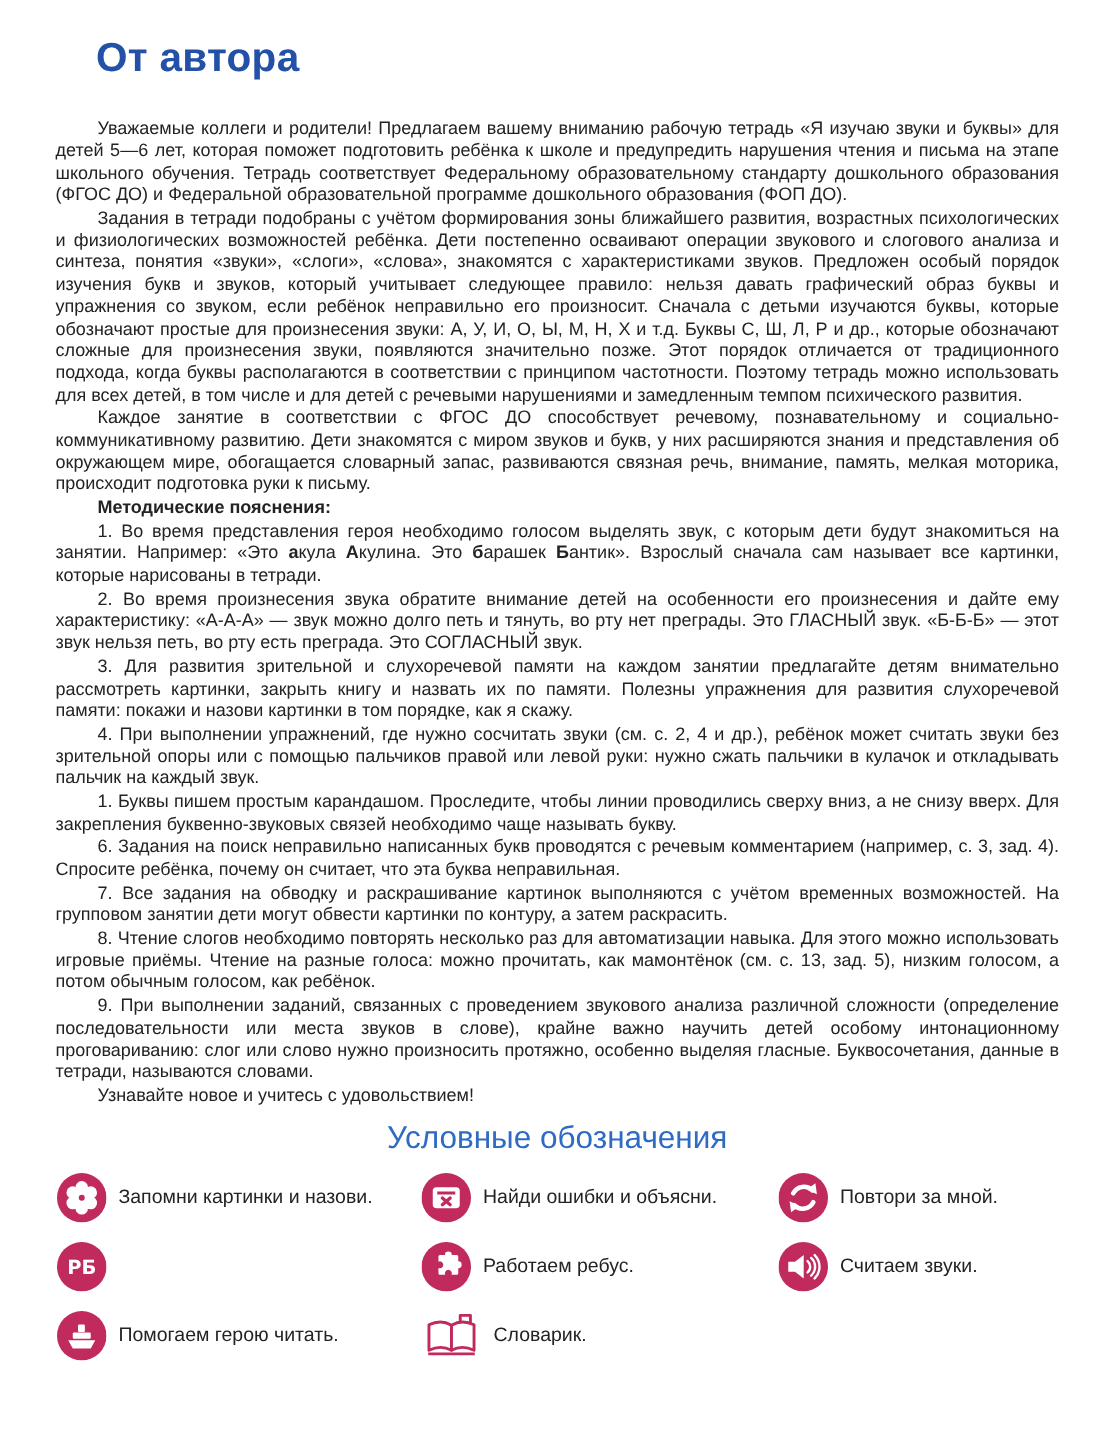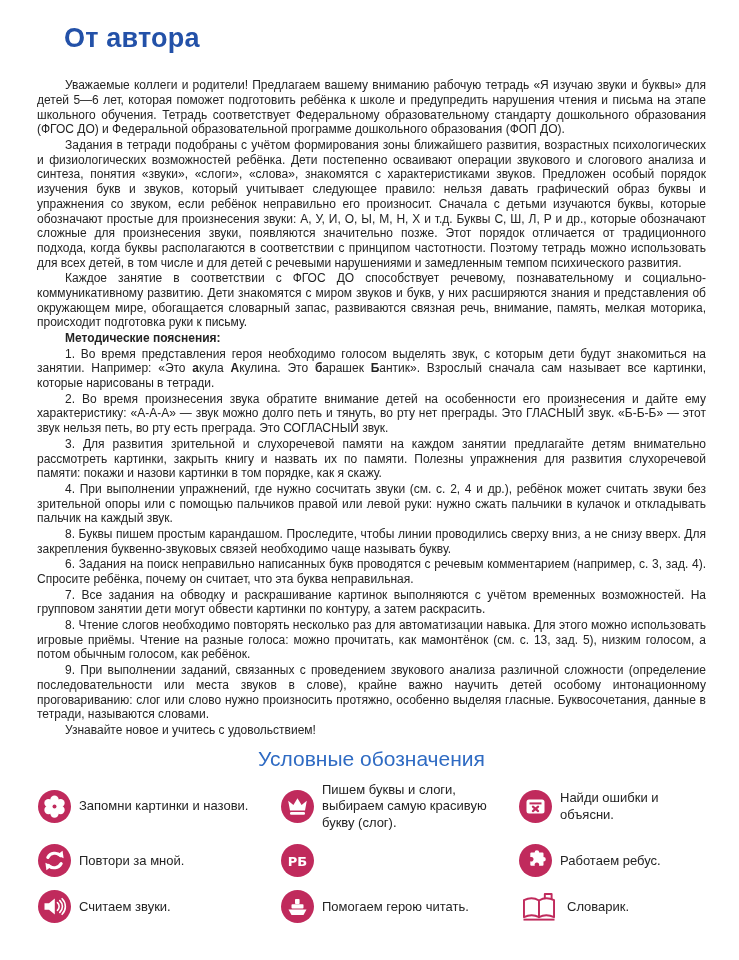--- a/index.html
+++ b/index.html
@@ -55,21 +55,21 @@
     <p>Уважаемые коллеги и родители! Предлагаем вашему вниманию рабочую тетрадь «Я изучаю звуки и буквы» для детей 5—6 лет, которая поможет подготовить ребёнка к школе и предупредить нарушения чтения и письма на этапе школьного обучения. Тетрадь соответствует Федеральному образовательному стандарту дошкольного образования (ФГОС ДО) и Федеральной образовательной программе дошкольного образования (ФОП ДО).</p>
     <p>Задания в тетради подобраны с учётом формирования зоны ближайшего развития, возрастных психологических и физиологических возможностей ребёнка. Дети постепенно осваивают операции звукового и слогового анализа и синтеза, понятия «звуки», «слоги», «слова», знакомятся с характеристиками звуков. Предложен особый порядок изучения букв и звуков, который учитывает следующее правило: нельзя давать графический образ буквы и упражнения со звуком, если ребёнок неправильно его произносит. Сначала с детьми изучаются буквы, которые обозначают простые для произнесения звуки: А, У, И, О, Ы, М, Н, Х и т.д. Буквы С, Ш, Л, Р и др., которые обозначают сложные для произнесения звуки, появляются значительно позже. Этот порядок отличается от традиционного подхода, когда буквы располагаются в соответствии с принципом частотности. Поэтому тетрадь можно использовать для всех детей, в том числе и для детей с речевыми нарушениями и замедленным темпом психического развития.</p>
     <p>Каждое занятие в соответствии с ФГОС ДО способствует речевому, познавательному и социально-коммуникативному развитию. Дети знакомятся с миром звуков и букв, у них расширяются знания и представления об окружающем мире, обогащается словарный запас, развиваются связная речь, внимание, память, мелкая моторика, происходит подготовка руки к письму.</p>
 
     <p class="method-heading">Методические пояснения:</p>
 
     <p class="rich"><span>1. Во время представления героя необходимо голосом выделять звук, с которым дети будут знакомиться на занятии. Например: «Это </span><span class="bold">а</span><span>кула </span><span class="bold">А</span><span>кулина. Это </span><span class="bold">б</span><span>арашек </span><span class="bold">Б</span><span>антик». Взрослый сначала сам называет все картинки, которые нарисованы в тетради.</span></p>
     <p>2. Во время произнесения звука обратите внимание детей на особенности его произнесения и дайте ему характеристику: «А-А-А» — звук можно долго петь и тянуть, во рту нет преграды. Это ГЛАСНЫЙ звук. «Б-Б-Б» — этот звук нельзя петь, во рту есть преграда. Это СОГЛАСНЫЙ звук.</p>
     <p>3. Для развития зрительной и слухоречевой памяти на каждом занятии предлагайте детям внимательно рассмотреть картинки, закрыть книгу и назвать их по памяти. Полезны упражнения для развития слухоречевой памяти: покажи и назови картинки в том порядке, как я скажу.</p>
     <p>4. При выполнении упражнений, где нужно сосчитать звуки (см. с. 2, 4 и др.), ребёнок может считать звуки без зрительной опоры или с помощью пальчиков правой или левой руки: нужно сжать пальчики в кулачок и откладывать пальчик на каждый звук.</p>
-    <p>8. Буквы пишем простым карандашом. Проследите, чтобы линии проводились сверху вниз, а не снизу вверх. Для закрепления буквенно-звуковых связей необходимо чаще называть букву.</p>
+    <p>1. Буквы пишем простым карандашом. Проследите, чтобы линии проводились сверху вниз, а не снизу вверх. Для закрепления буквенно-звуковых связей необходимо чаще называть букву.</p>
     <p>6. Задания на поиск неправильно написанных букв проводятся с речевым комментарием (например, с. 3, зад. 4). Спросите ребёнка, почему он считает, что эта буква неправильная.</p>
     <p>7. Все задания на обводку и раскрашивание картинок выполняются с учётом временных возможностей. На групповом занятии дети могут обвести картинки по контуру, а затем раскрасить.</p>
     <p>8. Чтение слогов необходимо повторять несколько раз для автоматизации навыка. Для этого можно использовать игровые приёмы. Чтение на разные голоса: можно прочитать, как мамонтёнок (см. с. 13, зад. 5), низким голосом, а потом обычным голосом, как ребёнок.</p>
     <p>9. При выполнении заданий, связанных с проведением звукового анализа различной сложности (определение последовательности или места звуков в слове), крайне важно научить детей особому интонационному проговариванию: слог или слово нужно произносить протяжно, особенно выделяя гласные. Буквосочетания, данные в тетради, называются словами.</p>
 
     <p>Узнавайте новое и учитесь с удовольствием!</p>
   </div>
 
   <div class="legend-heading">Условные обозначения</div>
 
@@ -85,28 +85,20 @@
             <circle cx="16.5" cy="23.5" r="4.2"></circle>
           <circle cx="10.5" cy="20.0" r="4.2"></circle>
             <circle cx="10.5" cy="13.1" r="4.2"></circle>
           <circle cx="16.5" cy="16.5" r="5.2"></circle>
         </g>
         <circle cx="16.5" cy="16.5" r="2" fill="#c02a5c"></circle>
       </svg>
       <span class="legend-label">Запомни картинки и назови.</span>
     </div>
 
-    <div class="legend-item">
-      <svg class="licon" viewBox="0 0 33 33" aria-hidden="true">
-        <circle cx="16.5" cy="16.5" r="16.5" fill="#c02a5c"></circle>
-        <polygon points="9,20.5 7.2,10.8 12.4,14.9 16.5,8.3 20.6,14.9 25.8,10.8 24,20.5" fill="#ffffff"></polygon>
-        <rect x="9" y="22" width="15" height="2.7" rx="1.2" fill="#ffffff"></rect>
-      </svg>
-      <span class="legend-label">Пишем буквы и слоги, выбираем самую красивую букву (слог).</span>
-    </div>
 
     <div class="legend-item">
       <svg class="licon" viewBox="0 0 33 33" aria-hidden="true">
         <circle cx="16.5" cy="16.5" r="16.5" fill="#c02a5c"></circle>
         <rect x="7.5" y="9.5" width="18" height="14" rx="2.5" fill="#ffffff"></rect>
         <line x1="10.5" y1="13.4" x2="22.5" y2="13.4" stroke="#c02a5c" stroke-width="2"></line>
         <g stroke="#c02a5c" stroke-width="2.2" stroke-linecap="round">
           <line x1="13.9" y1="16.7" x2="19.1" y2="21.1"></line>
           <line x1="19.1" y1="16.7" x2="13.9" y2="21.1"></line>
         </g>

